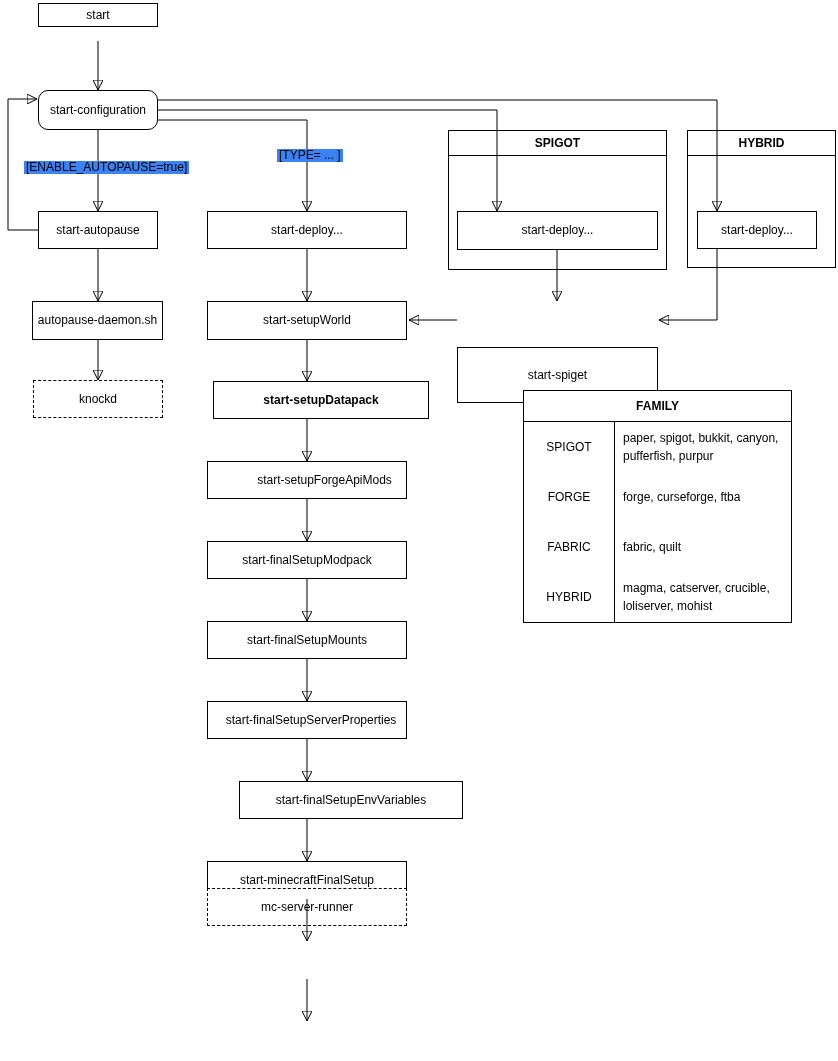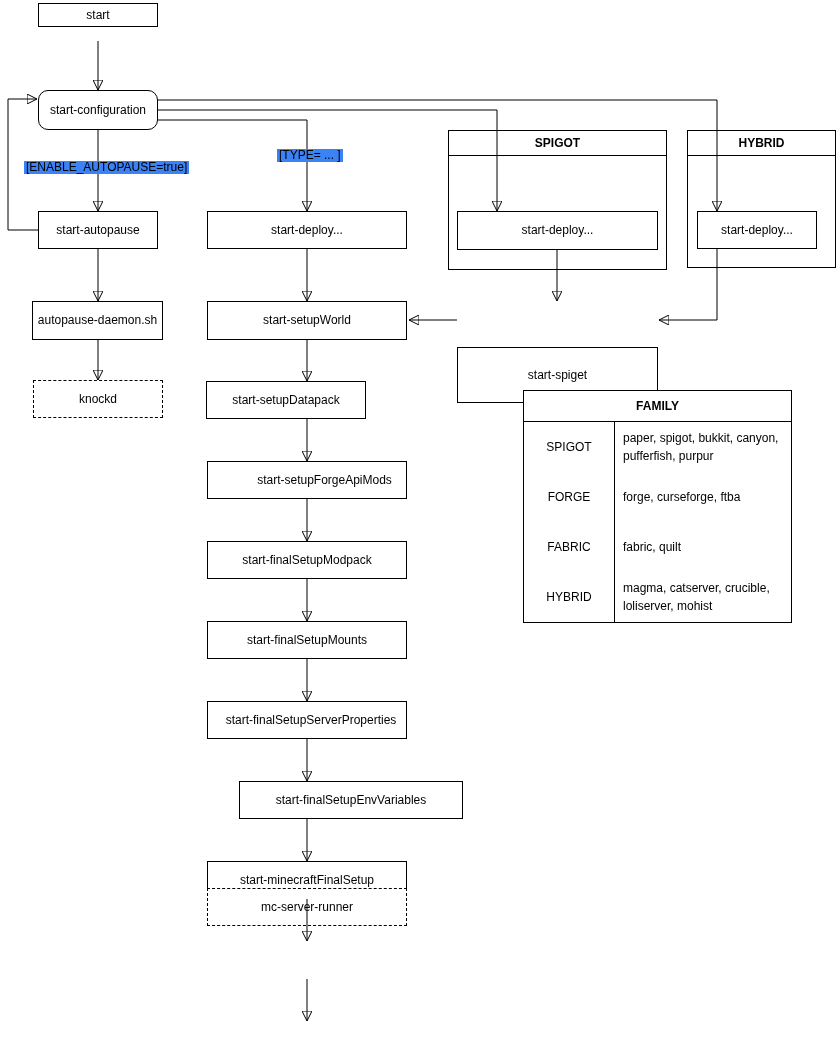--- a/index.html
+++ b/index.html
@@ -55,21 +55,21 @@
   </div>
 
   <div class="node" style="left:38px;top:3px;width:120px;height:24px;">start</div>
   <div class="node" style="left:38px;top:90px;width:120px;height:40px;border-radius:10px;">start-configuration</div>
   <div class="node" style="left:38px;top:211px;width:120px;height:38px;">start-autopause</div>
   <div class="node" style="left:32px;top:301px;width:131px;height:39px;">autopause-daemon.sh</div>
   <div class="node dashed" style="left:33px;top:380px;width:130px;height:38px;">knockd</div>
 
   <div class="node" style="left:207px;top:211px;width:200px;height:38px;">start-deploy...</div>
   <div class="node" style="left:207px;top:301px;width:200px;height:39px;">start-setupWorld</div>
-  <div class="node" style="left:206px;top:381px;width:160px;height:38px;">start-setupDatapack</div>
+  <div class="node" style="left:213px;top:381px;width:216px;height:38px;font-weight:bold;">start-setupDatapack</div>
   <div class="node" style="left:207px;top:461px;width:200px;height:38px;padding-left:35px;">start-setupForgeApiMods</div>
   <div class="node" style="left:207px;top:541px;width:200px;height:38px;">start-finalSetupModpack</div>
   <div class="node" style="left:207px;top:621px;width:200px;height:38px;">start-finalSetupMounts</div>
   <div class="node" style="left:207px;top:701px;width:200px;height:38px;padding-left:8px;">start-finalSetupServerProperties</div>
   <div class="node" style="left:207px;top:781px;width:224px;height:38px;margin-left:32px;">start-finalSetupEnvVariables</div>
   <div class="node" style="left:207px;top:861px;width:200px;height:38px;">start-minecraftFinalSetup</div>
   <div class="node dashed" style="left:207px;top:888px;width:200px;height:38px;">mc-server-runner</div>
   <div class="node dashed" style="left:207px;top:1063px;width:200px;height:38px;">java</div>
 
   <div class="node" style="left:457px;top:211px;width:201px;height:39px;">start-deploy...</div>

